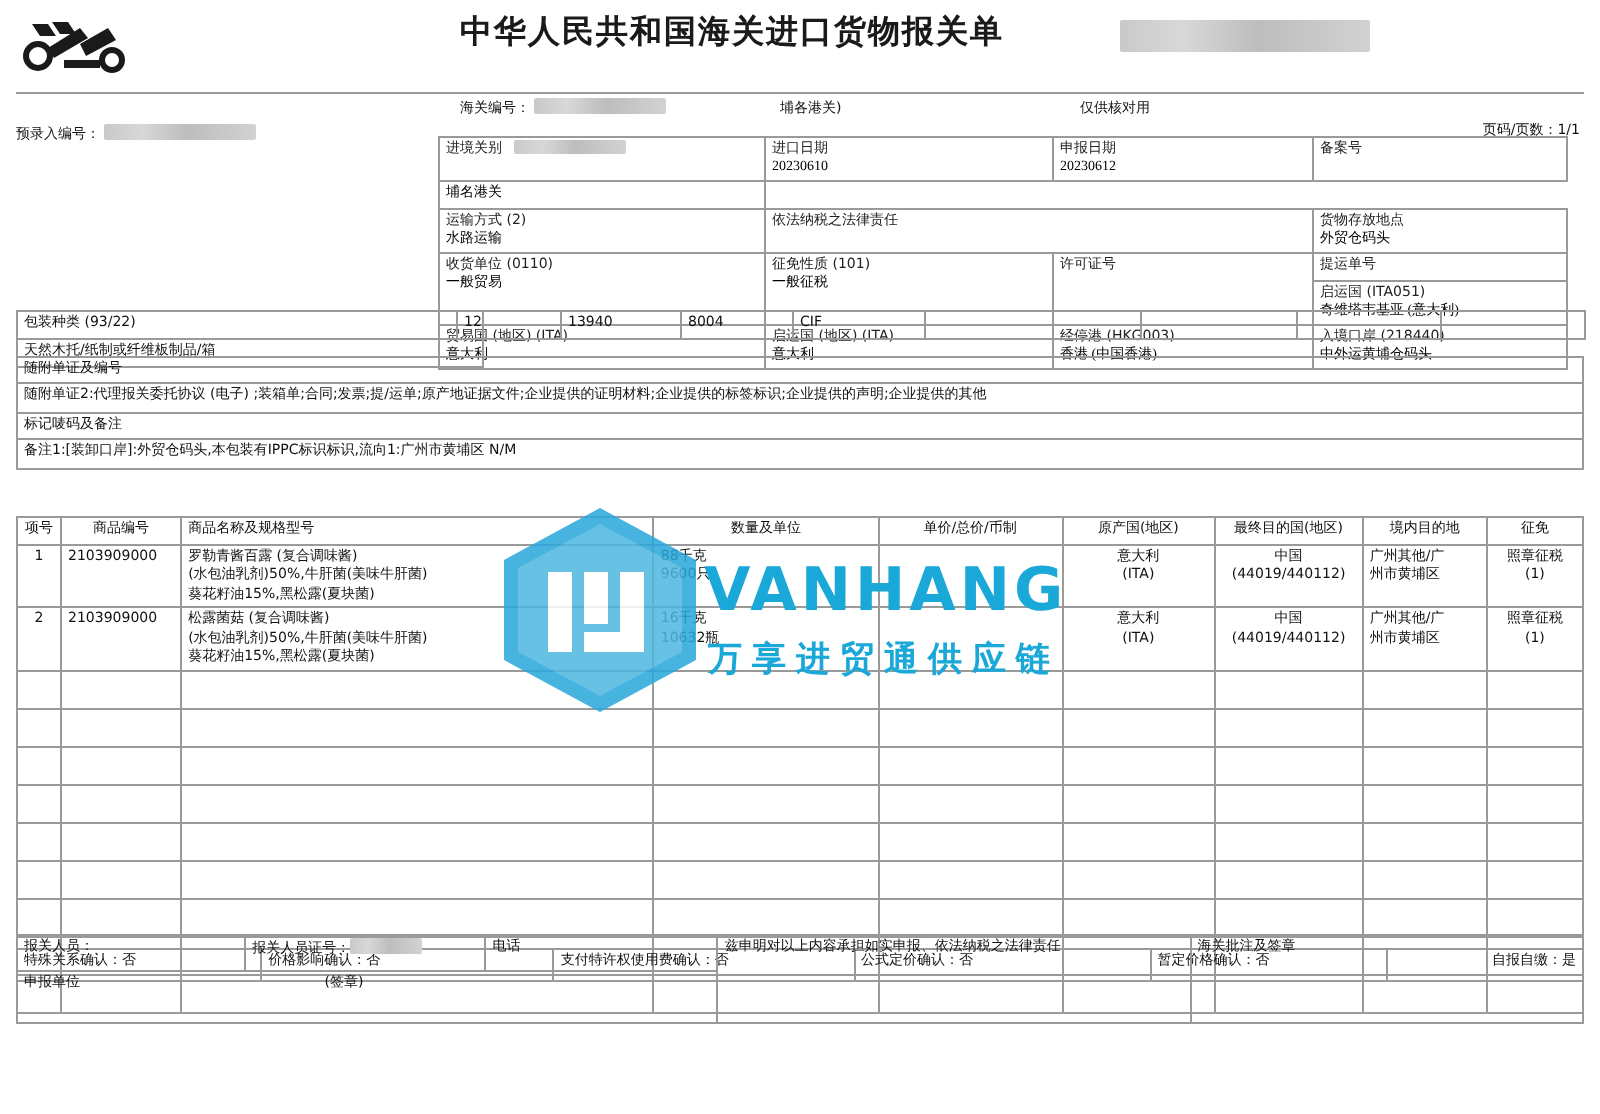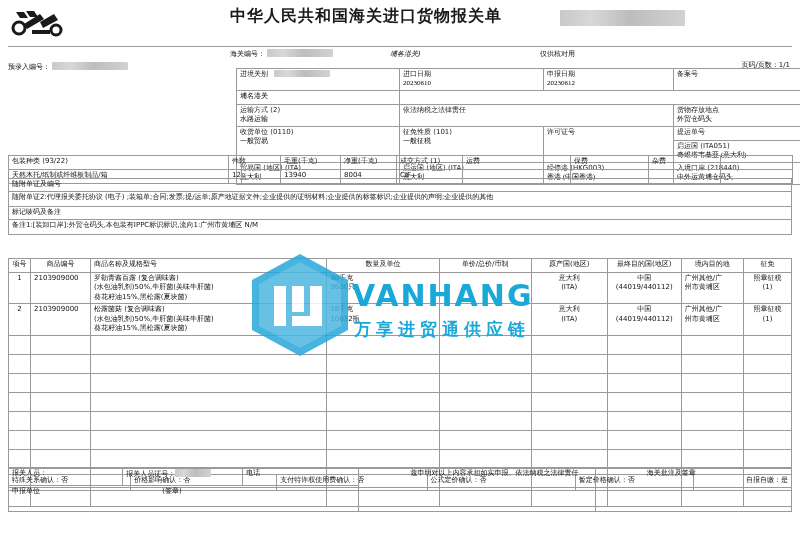--- a/index.html
+++ b/index.html
@@ -90,21 +90,20 @@
   .customsno {
     position: absolute;
     left: 230px; top: 49px;
     font-size: 7px;
   }
   .customsno .redact { width: 66px; height: 8px; vertical-align: -1px; margin-left:2px;}
   .portfield {
     position: absolute;
     left: 390px; top: 49px;
     font-size: 7px;
-    font-style: italic;
   }
   .onlyfield {
     position: absolute;
     left: 540px; top: 49px;
     font-size: 7px;
   }
   .pageno {
     position: absolute;
     right: 10px; top: 60px;
     font-size: 7px;
@@ -135,21 +134,21 @@
     left: 354px;
     top: 318px;
     font-size: 17px;
     font-weight: bold;
     color: #1aa8d8;
     letter-spacing: 5px;
     pointer-events: none;
   }
   .redact-inline { display:inline-block; height:8px; vertical-align:-1px; }
   .goods-note { font-size: 6.5px; }
-  .footer-note { font-size: 7px; margin-left: 48px; }
+  .footer-note { font-size: 7px; }
 </style>
 </head>
 <body>
 
 <div class="page">
 
   <div class="logo">
     <svg width="56" height="32" viewBox="0 0 56 32">
       <g fill="#1a1a1a">
         <path d="M6 4 L14 4 L18 10 L10 10 Z"></path>
@@ -173,21 +172,21 @@
   </div>
 
   <div class="customsno">
     <span>海关编号：</span><span class="redact"></span>
   </div>
 
   <div class="portfield">埔各港关)</div>
   <div class="onlyfield">仅供核对用</div>
   <div class="pageno">页码/页数：1/1</div>
 
-  <table class="frm" style="left:236px; top:68px; width:564px;">
+  <table class="frm" style="left:219px; top:68px; width:564px;">
     <colgroup>
       <col style="width:163px">
         <col style="width:144px">
         <col style="width:130px">
         <col style="width:127px">
     </colgroup>
     <tbody>
       <tr>
         <td>
           <span class="lbl">进境关别</span>
@@ -277,44 +276,20 @@
       <col style="width:52px">
         <col style="width:60px">
         <col style="width:56px">
         <col style="width:66px">
       <col style="width:108px">
         <col style="width:78px">
         <col style="width:72px">
         <col style="width:72px">
     </colgroup>
     <tbody>
-      <tr>
-        <td>
-          <span class="lbl">件数</span>
-        </td>
-        <td>
-          <span class="lbl">毛重(千克)</span>
-        </td>
-        <td>
-          <span class="lbl">净重(千克)</span>
-        </td>
-        <td>
-          <span class="lbl">成交方式 (1)</span>
-        </td>
-        <td>
-          <span class="lbl">运费</span>
-        </td>
-        <td>
-          <span class="lbl">保费</span>
-        </td>
-        <td>
-          <span class="lbl">杂费</span>
-        </td>
-        <td></td>
-      </tr>
       <tr>
         <td>12</td>
         <td>13940</td>
         <td>8004</td>
         <td>CIF</td>
         <td></td>
         <td></td>
         <td></td>
         <td></td>
       </tr>

